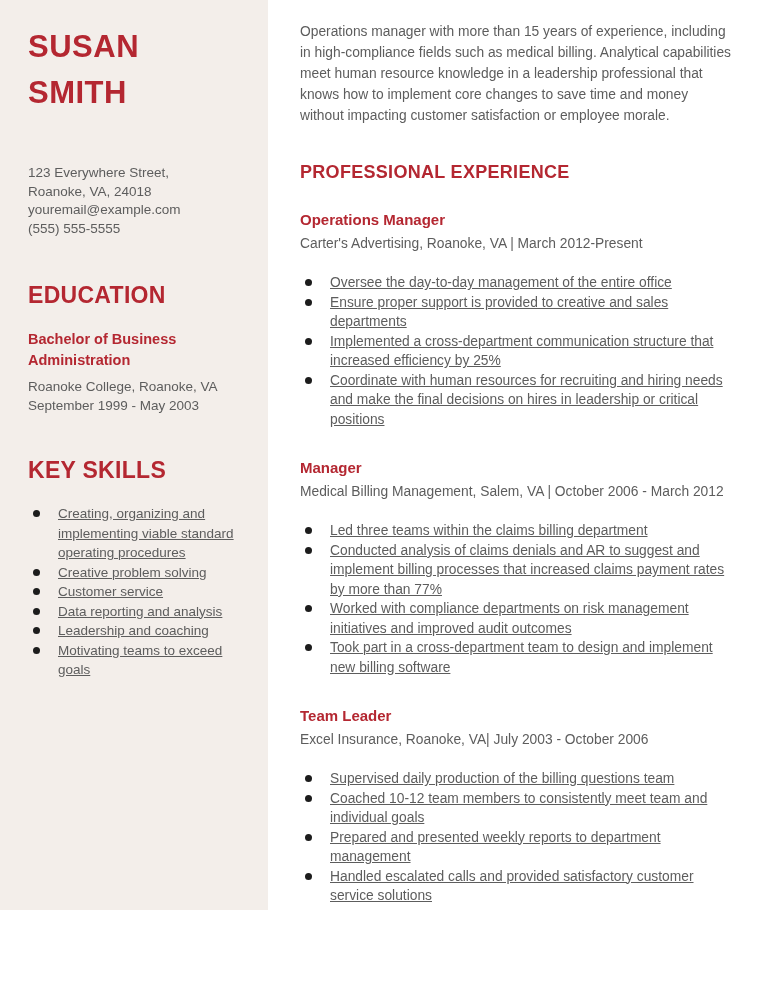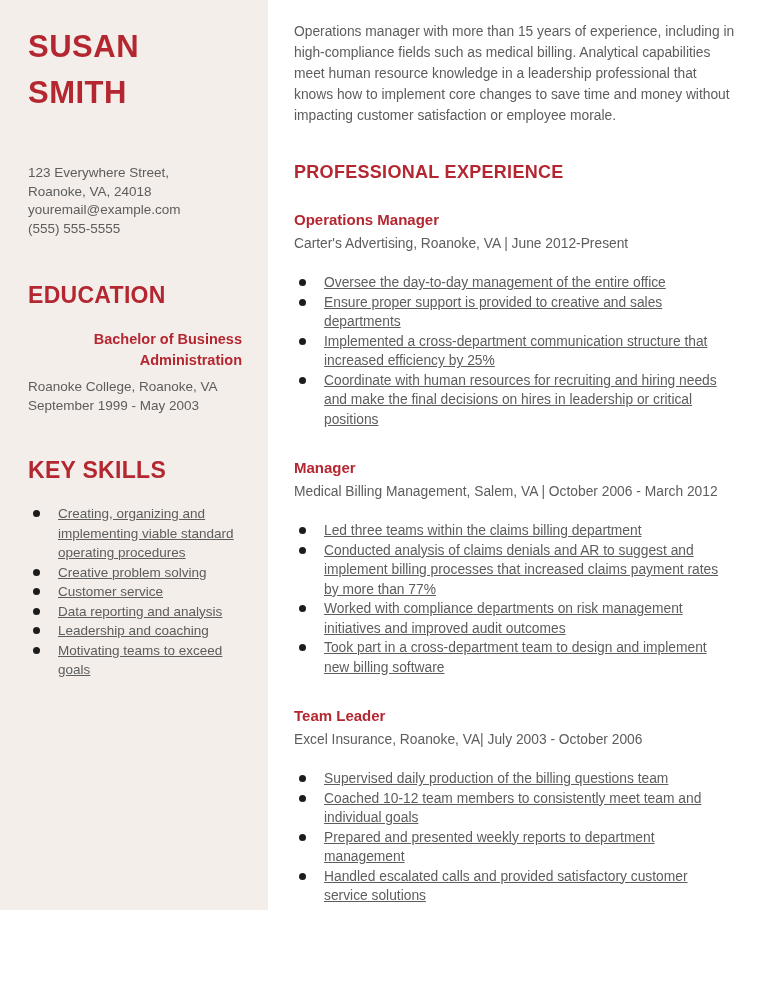--- a/index.html
+++ b/index.html
@@ -4,20 +4,21 @@
 <style>
   html, body { margin: 0; padding: 0; background: #ffffff; }
   .page {
     width: 768px;
     height: 910px;
     display: flex;
     background: #ffffff;
     font-family: "Liberation Sans", sans-serif;
     overflow: hidden;
     box-sizing: border-box;
+    gap: 6px;
   }
   
   .sidebar {
     width: 268px;
     min-width: 268px;
     background: #f3eeea;
     box-sizing: border-box;
     padding: 24px 26px 20px 28px;
   }
   .name {
@@ -41,21 +42,20 @@
     font-weight: bold;
     letter-spacing: 0.3px;
     color: #b42731;
   }
   .degree {
     font-size: 14.5px;
     font-weight: bold;
     line-height: 21px;
     color: #b42731;
     margin: 0 0 7px 0;
-    text-align: right;
   }
   .muted {
     font-size: 13.5px;
     line-height: 18.5px;
     color: #5d5d5d;
   }
   .edu-block { margin-bottom: 42px; }
   
   ul.bullets {
     list-style: none;
@@ -152,21 +152,21 @@
     </div>
   </aside>
 
   <main class="main">
     <p class="summary">Operations manager with more than 15 years of experience, including in high-compliance fields such as medical billing. Analytical capabilities meet human resource knowledge in a leadership professional that knows how to implement core changes to save time and money without impacting customer satisfaction or employee morale.</p>
 
     <h2 class="pe-heading">PROFESSIONAL EXPERIENCE</h2>
 
     <section class="job">
       <h3 class="job-title">Operations Manager</h3>
-      <div class="job-meta">Carter's Advertising, Roanoke, VA | June 2012-Present</div>
+      <div class="job-meta">Carter's Advertising, Roanoke, VA | March 2012-Present</div>
       <ul class="bullets">
         <li>Oversee the day-to-day management of the entire office</li>
         <li>Ensure proper support is provided to creative and sales departments</li>
         <li>Implemented a cross-department communication structure that increased efficiency by 25%</li>
         <li>Coordinate with human resources for recruiting and hiring needs and make the final decisions on hires in leadership or critical positions</li>
       </ul>
     </section>
 
     <section class="job">
       <h3 class="job-title">Manager</h3>

